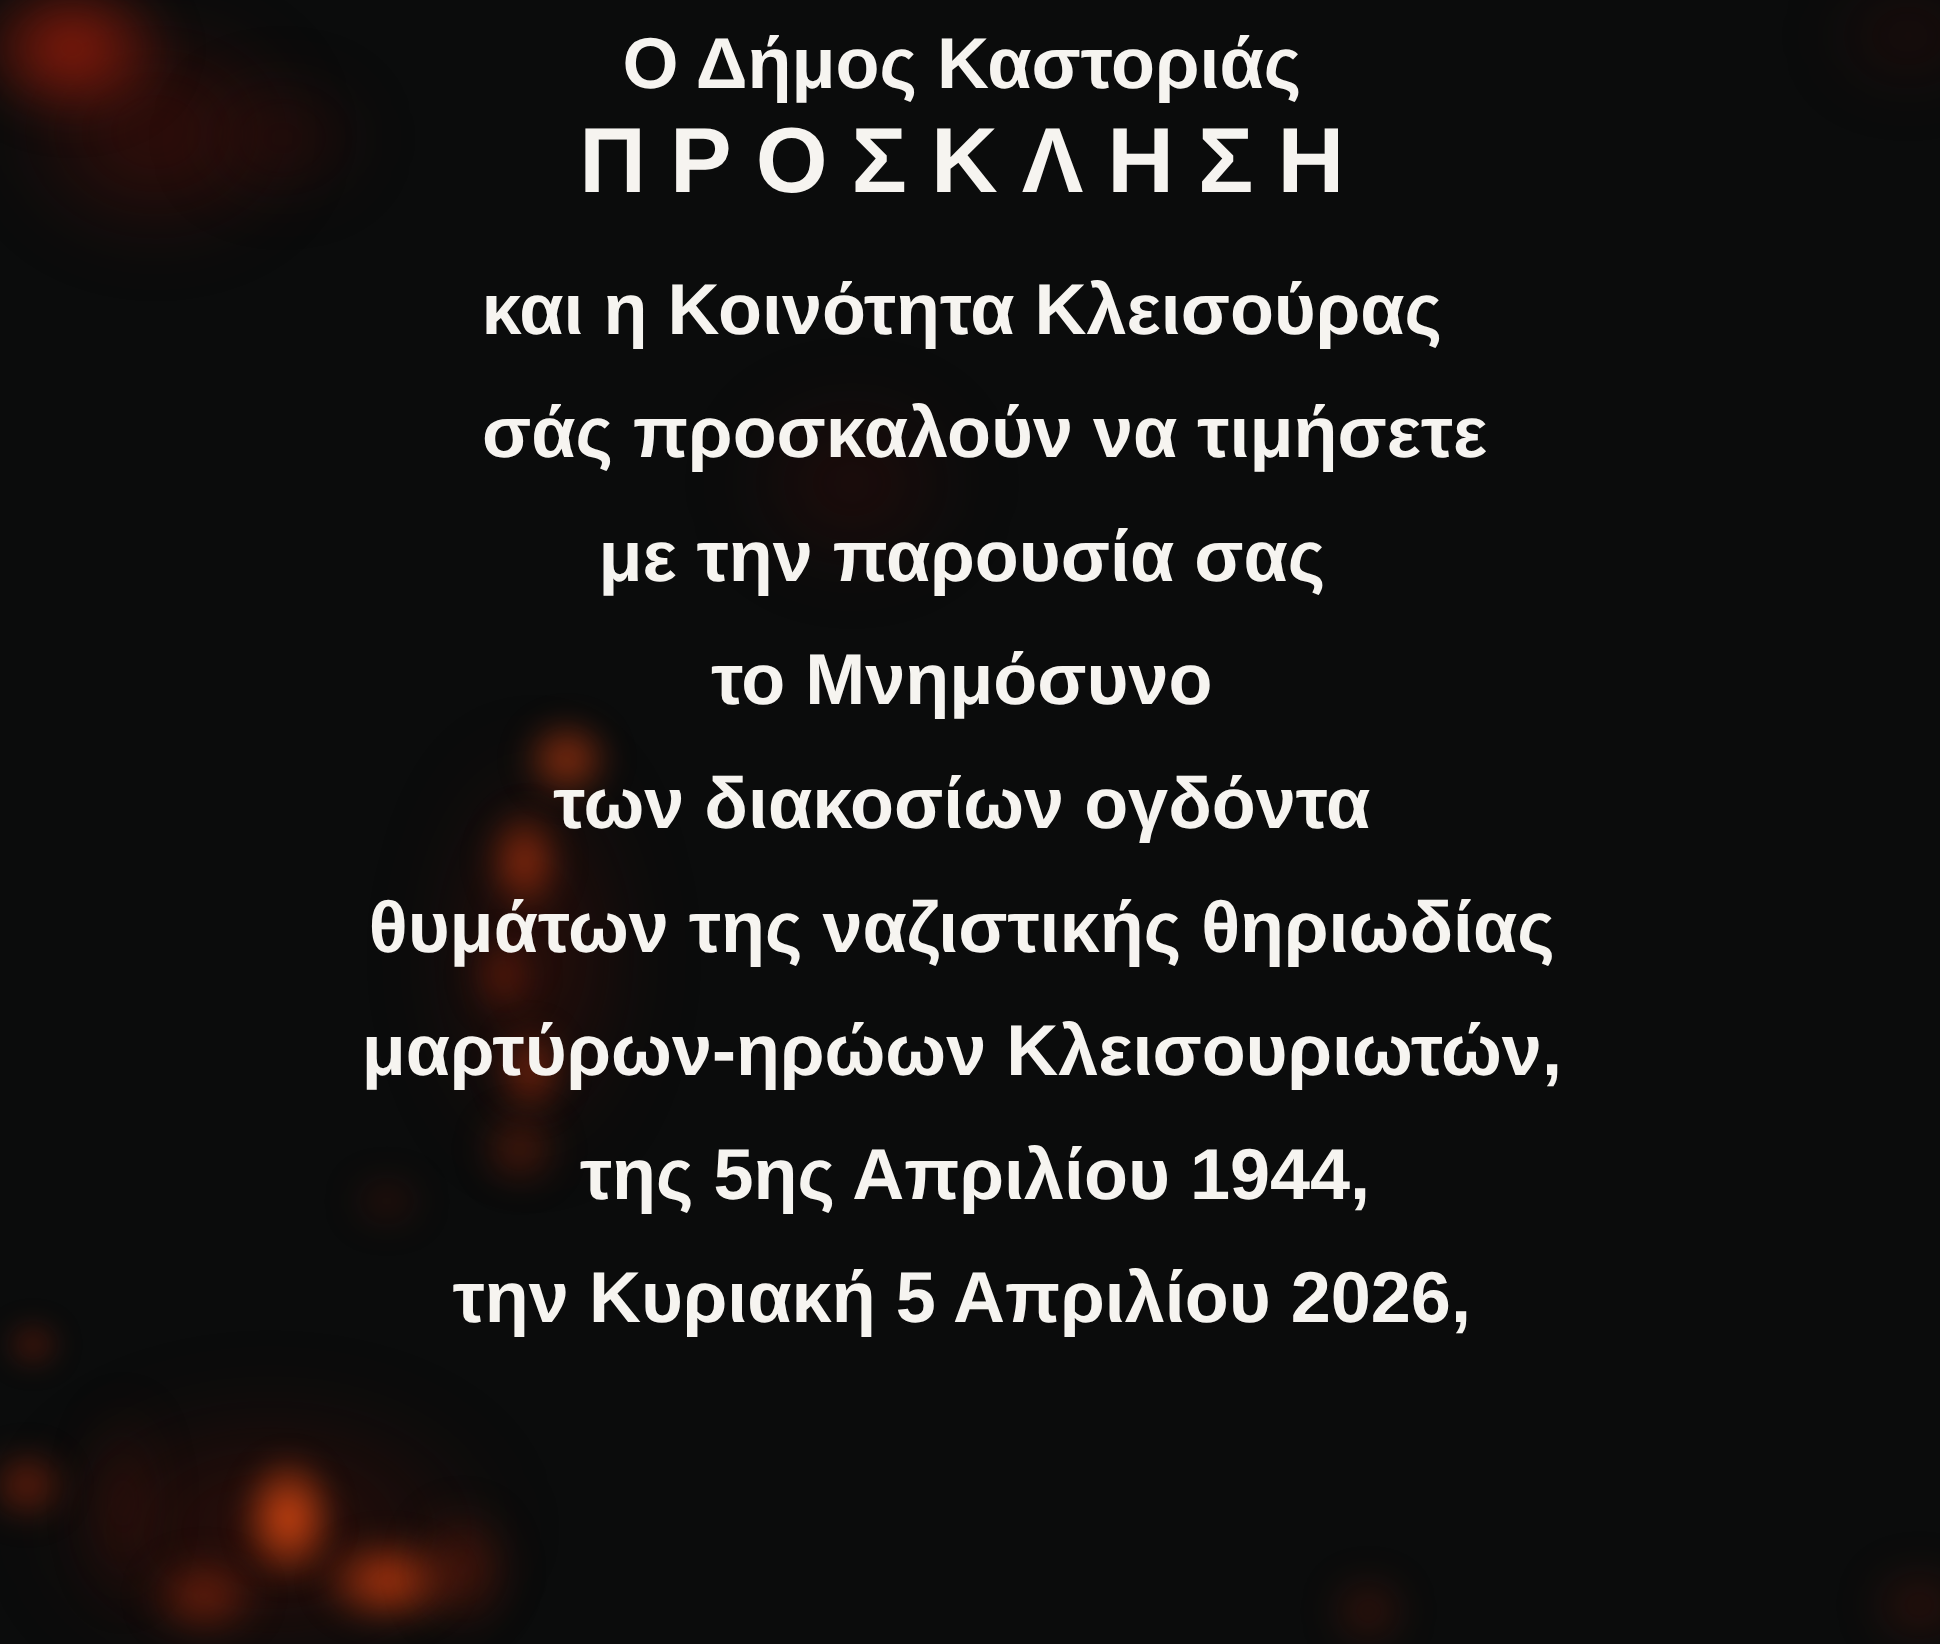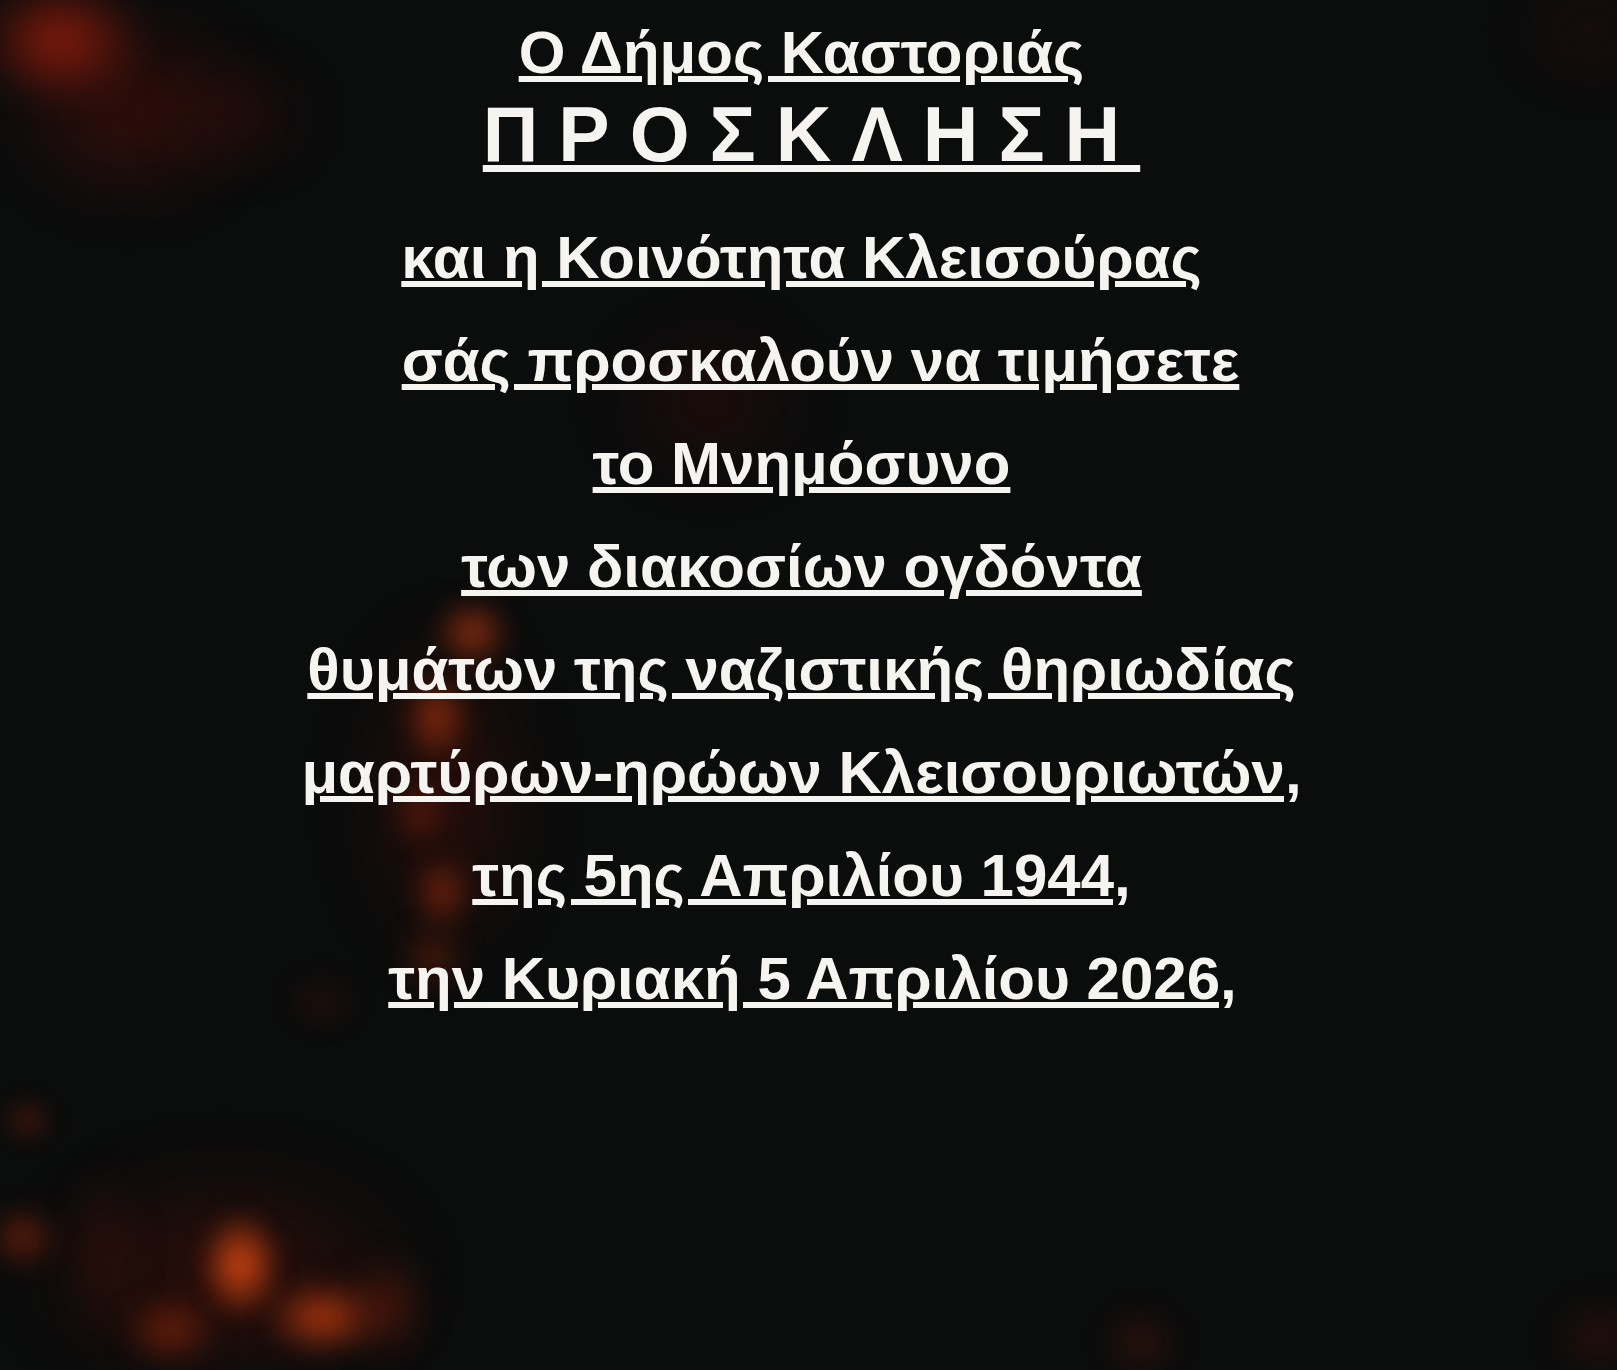--- a/index.html
+++ b/index.html
@@ -59,21 +59,21 @@
       background:radial-gradient(closest-side,rgba(132,32,10,.5),rgba(132,32,10,0) 74%);filter:blur(16px);}
   .f21{left:1542px;top:1295px;width:115px;height:85px;
       background:radial-gradient(closest-side,rgba(112,26,10,.45),rgba(112,26,10,0) 74%);filter:blur(18px);}
   .f22{left:1495px;top:-35px;width:190px;height:130px;
       background:radial-gradient(closest-side,rgba(56,12,8,.45),rgba(56,12,8,0) 74%);filter:blur(24px);}
   
   .poster-text{position:absolute;left:0;right:30px;top:0;bottom:0;color:var(--text,#f6f4f0);}
   .text-line{
     position:absolute;left:16px;right:0;height:104px;
     display:flex;align-items:center;justify-content:center;
-    font-size:60px;font-weight:bold;white-space:nowrap;text-decoration:underline;
+    font-size:60px;font-weight:bold;white-space:nowrap;
   }
   .title-line{
     top:82px;font-size:77px;letter-spacing:20px;text-indent:20px;
   }
   .text-line:nth-of-type(2){top:205px;}
   .text-line:nth-of-type(3){top:308px;padding-left:38px;}
   .text-line:nth-of-type(4){top:411px;}
   .text-line:nth-of-type(5){top:514px;text-align:right;}
   .text-line:nth-of-type(6){top:617px;}
   .text-line:nth-of-type(7){top:720px;}
@@ -109,19 +109,20 @@
   <div class="flame f18"></div>
   <div class="flame f20"></div>
   <div class="flame f21"></div>
 </div>
 
 <div class="poster-text">
   <h1 class="text-line title-line" style="margin:0">ΠΡΟΣΚΛΗΣΗ</h1>
   <div class="text-line">Ο Δήμος Καστοριάς</div>
   <div class="text-line">και η Κοινότητα Κλεισούρας</div>
   <div class="text-line">σάς προσκαλούν να τιμήσετε</div>
+  <div class="text-line">με την παρουσία σας</div>
   <div class="text-line">το Μνημόσυνο</div>
   <div class="text-line">των διακοσίων ογδόντα</div>
   <div class="text-line">θυμάτων της ναζιστικής θηριωδίας</div>
   <div class="text-line">μαρτύρων-ηρώων Κλεισουριωτών,</div>
   <div class="text-line">της 5ης Απριλίου 1944,</div>
   <div class="text-line">την Κυριακή 5 Απριλίου 2026,</div>
 </div>
 
 </body></html>

